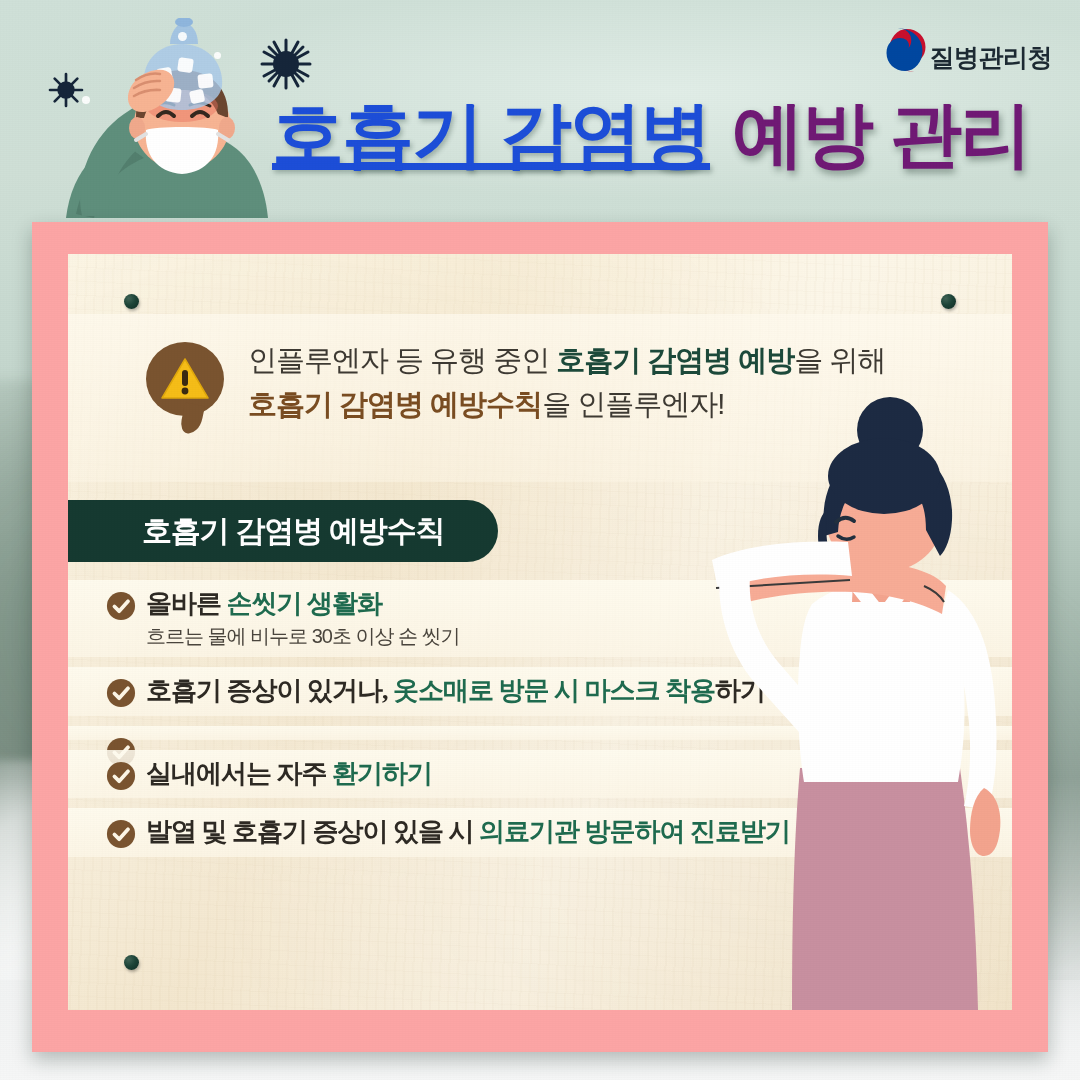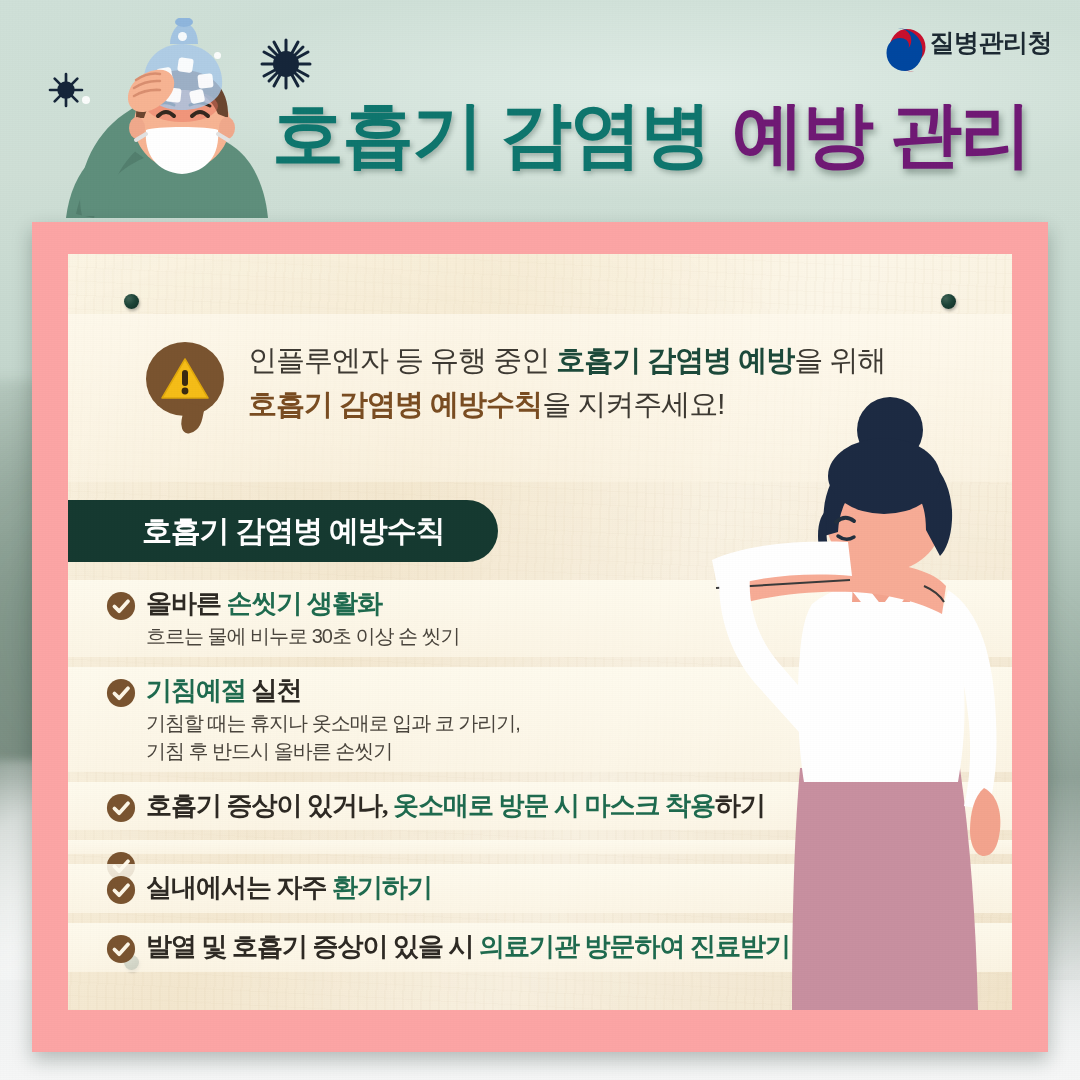--- a/index.html
+++ b/index.html
@@ -75,21 +75,21 @@
       repeating-linear-gradient(0deg, rgba(0,0,0,0.05) 0 1px, rgba(255,255,255,0) 1px 2px),
       repeating-linear-gradient(90deg, rgba(0,0,0,0.04) 0 1px, rgba(255,255,255,0) 1px 3px);
     pointer-events: none;
   }
 
   
   .kdca-logo {
     position: absolute;
     top: 26px; right: 28px;
     display: flex;
-    align-items: flex-start;
+    align-items: flex-end;
   }
   .kdca-mark { width: 48px; height: 48px; display: block; }
   .kdca-name {
     font-size: 25px;
     font-weight: 700;
     color: #1d2a33;
     letter-spacing: -0.5px;
     white-space: nowrap;
   }
 
@@ -102,22 +102,23 @@
     gap: 22px;
     white-space: nowrap;
   }
   .title-dark, .title-light {
     font-size: 72px;
     font-weight: 900;
     letter-spacing: -2px;
     line-height: 1;
   }
   .title-dark {
-    color: #0f766e;
+    color: #1d4ed8;
     text-shadow: 2px 3px 5px rgba(30,55,45,0.30);
+    text-decoration: underline;
   }
   .title-light {
     color: #701a75;
     text-shadow: 2px 4px 7px rgba(40,62,52,0.45);
   }
 
   
   .hero { position: absolute; left: 58px; top: 18px; width: 260px; height: 210px; }
   .virus { position: absolute; }
   .sparkle { position: absolute; background: #ffffff; border-radius: 50%; opacity: 0.9; }
@@ -389,49 +390,38 @@
       <div class="alert-row">
         <div class="bubble">
           <svg width="50" height="46" viewBox="0 0 50 46" xmlns="http://www.w3.org/2000/svg">
             <path d="M25 3 L48 42 L2 42 Z" fill="#f5bd18" stroke="#e0a80c" stroke-width="1.5" stroke-linejoin="round"></path>
             <rect x="22" y="14" width="6" height="16" rx="3" fill="#3a2a12"></rect>
             <circle cx="25" cy="35" r="3.4" fill="#3a2a12"></circle>
           </svg>
         </div>
         <div class="alert-lines">
           <div class="alert-line"><span>인플루엔자 등 유행 중인 </span><span class="em-green">호흡기 감염병 예방</span><span>을 위해</span></div>
-          <div class="alert-line"><span class="em-brown">호흡기 감염병 예방수칙</span><span>을 지켜주세요!</span></div>
+          <div class="alert-line"><span class="em-brown">호흡기 감염병 예방수칙</span><span>을 인플루엔자!</span></div>
         </div>
       </div>
 
       <div class="section-tab">
         <span class="section-tab-label">호흡기 감염병 예방수칙</span>
       </div>
 
       <div class="rules" id="rules-list">
           <div class="rule">
             <span class="check"><svg viewBox="0 0 32 32" xmlns="http://www.w3.org/2000/svg">
                 <circle cx="16" cy="16" r="15" fill="#7a5430"></circle>
                 <path d="M9 16.5 L14 21.5 L23.5 11" stroke="#fdf6e6" stroke-width="4" fill="none" stroke-linecap="round" stroke-linejoin="round"></path>
               </svg></span>
             <div class="rule-head">
               <div class="rule-title"><span>올바른 </span><span class="g">손씻기 생활화</span><span></span></div>
             </div>
             <div class="rule-sub">흐르는 물에 비누로 30초 이상 손 씻기</div>
-          </div>
-          <div class="rule">
-            <span class="check"><svg viewBox="0 0 32 32" xmlns="http://www.w3.org/2000/svg">
-                <circle cx="16" cy="16" r="15" fill="#7a5430"></circle>
-                <path d="M9 16.5 L14 21.5 L23.5 11" stroke="#fdf6e6" stroke-width="4" fill="none" stroke-linecap="round" stroke-linejoin="round"></path>
-              </svg></span>
-            <div class="rule-head">
-              <div class="rule-title"><span></span><span class="g">기침예절</span><span> 실천</span></div>
-            </div>
-            <div class="rule-sub">기침할 때는 휴지나 옷소매로 입과 코 가리기,</div>
-            <div class="rule-sub">기침 후 반드시 올바른 손씻기</div>
           </div>
           <div class="rule">
             <span class="check"><svg viewBox="0 0 32 32" xmlns="http://www.w3.org/2000/svg">
                 <circle cx="16" cy="16" r="15" fill="#7a5430"></circle>
                 <path d="M9 16.5 L14 21.5 L23.5 11" stroke="#fdf6e6" stroke-width="4" fill="none" stroke-linecap="round" stroke-linejoin="round"></path>
               </svg></span>
             <div class="rule-head">
               <div class="rule-title"><span>호흡기 증상이 있거나, </span><span class="g">옷소매로 방문 시 마스크 착용</span><span>하기</span></div>
             </div>
           </div>

